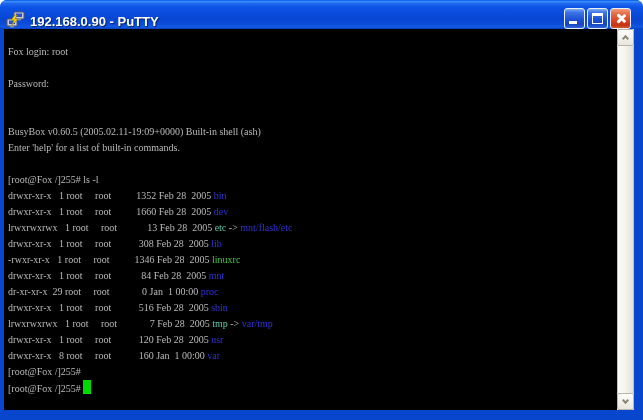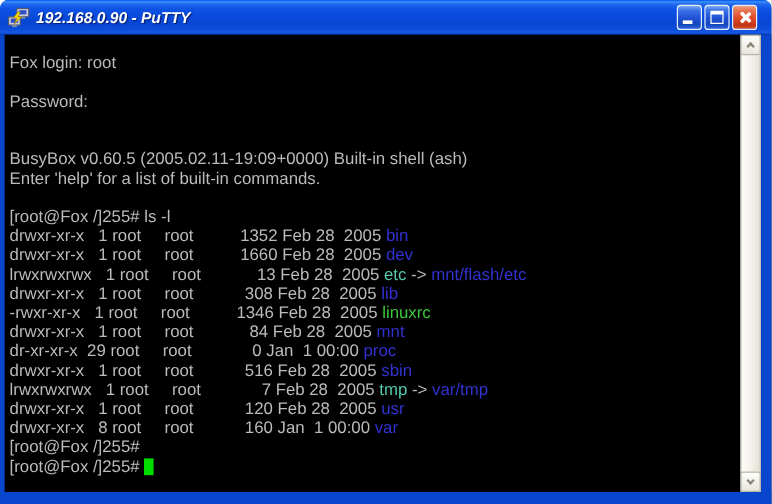--- a/index.html
+++ b/index.html
@@ -8,23 +8,22 @@
   .window {
     position:relative; width:643px; height:420px;
     border-radius:7px 7px 0 0; overflow:hidden;
     background:#0846CE;
   }
 
   
   .titlebar {
     position:absolute; top:0; left:0; right:0; height:29px;
     background:linear-gradient(180deg,#0050EE 0%,#3890F8 5%,#2068F0 12%,#0C52E4 26%,#0A4CDE 45%,#0846D2 65%,#0A4CD8 82%,#1458E4 93%,#0640BE 100%);
-    display:flex; align-items:center;
+    display:flex; align-items:flex-end;
     padding-left:6px;
-    font-style:italic;
   }
   .title-icon { width:20px; height:18px; display:inline-block; flex:0 0 auto; }
   .title-text {
     color:#fff; font-weight:bold; font-size:13px; margin-left:4px;
     text-shadow:1px 1px 1px rgba(0,20,90,0.85);
     white-space:nowrap; flex:1 1 auto;
   }
   .win-buttons { display:flex; gap:2px; margin-right:12px; flex:0 0 auto; }
   .btn {
     width:21px; height:21px; border-radius:3px; position:relative;
@@ -46,22 +45,22 @@
     position:absolute; top:29px; left:0; right:0; bottom:0;
     border-left:4px solid #0846CE; border-right:9px solid #0846CE; border-bottom:10px solid #0846CE;
     background:#000;
     display:flex;
   }
 
   
   .terminal {
     flex:1 1 auto; background:#000; overflow:hidden;
     padding:15px 0 0 4px;
-    font-family:Liberation Sans, sans-serif;
-    font-size:14px; line-height:16px;
+    font-family:Liberation Serif, serif;
+    font-size:10px; line-height:16px;
     white-space:pre;
   }
   .term-line { height:16px; white-space:pre; }
   .cursor { display:inline-block; width:8px; height:14px; vertical-align:text-bottom; }
 
   
   .scrollbar {
     flex:0 0 17px; width:17px; position:relative;
     background:linear-gradient(to right,#F0EEE6,#FBFAF7 40%,#E6E4DB);
     display:flex; flex-direction:column;

